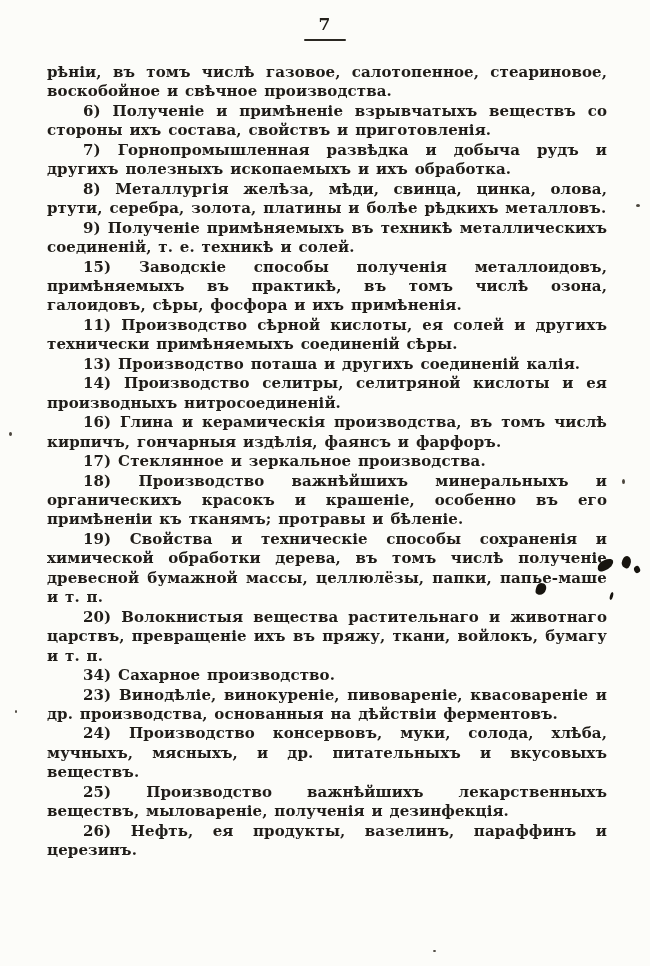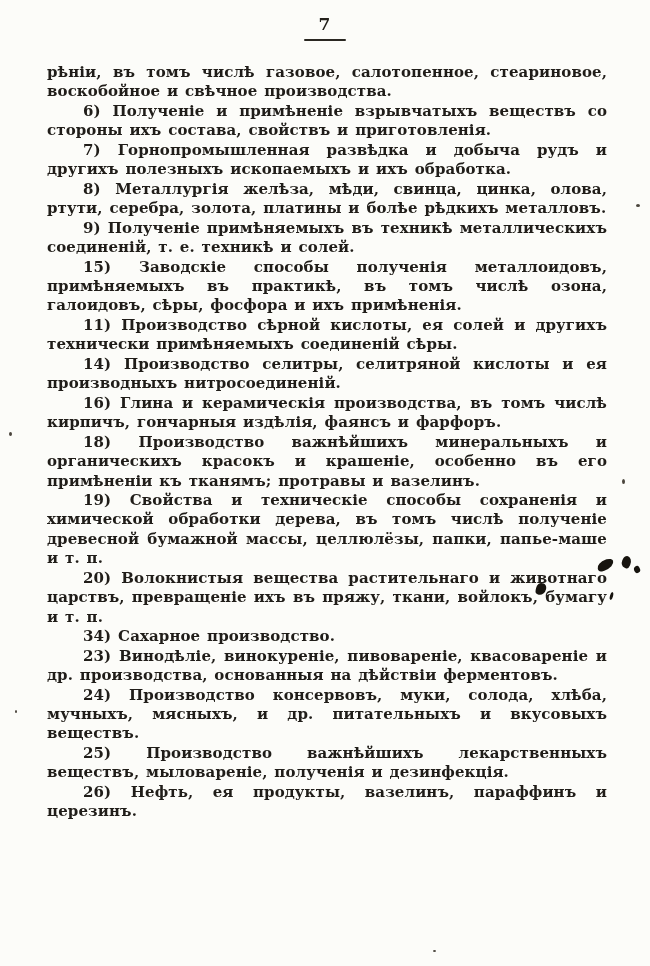--- a/index.html
+++ b/index.html
@@ -73,23 +73,25 @@
 
   <div class="content">
     <p class="continuation">рѣніи, въ томъ числѣ газовое, салотопенное, стеариновое, воскобойное и свѣчное производства.</p>
     <div id="items-list">
         <p class="item"><span>6)</span> <span>Полученіе и примѣненіе взрывчатыхъ веществъ со стороны ихъ состава, свойствъ и приготовленія.</span></p>
         <p class="item"><span>7)</span> <span>Горнопромышленная развѣдка и добыча рудъ и другихъ полезныхъ ископаемыхъ и ихъ обработка.</span></p>
         <p class="item"><span>8)</span> <span>Металлургія желѣза, мѣди, свинца, цинка, олова, ртути, серебра, золота, платины и болѣе рѣдкихъ металловъ.</span></p>
         <p class="item"><span>9)</span> <span>Полученіе примѣняемыхъ въ техникѣ металлическихъ соединеній, т. е. техникѣ и солей.</span></p>
         <p class="item"><span>15)</span> <span>Заводскіе способы полученія металлоидовъ, примѣняемыхъ въ практикѣ, въ томъ числѣ озона, галоидовъ, сѣры, фосфора и ихъ примѣненія.</span></p>
         <p class="item"><span>11)</span> <span>Производство сѣрной кислоты, ея солей и другихъ технически примѣняемыхъ соединеній сѣры.</span></p>
+        <p class="item"><span>13)</span> <span>Производство поташа и другихъ соединеній калія.</span></p>
         <p class="item"><span>14)</span> <span>Производство селитры, селитряной кислоты и ея производныхъ нитросоединеній.</span></p>
         <p class="item"><span>16)</span> <span>Глина и керамическія производства, въ томъ числѣ кирпичъ, гончарныя издѣлія, фаянсъ и фарфоръ.</span></p>
-        <p class="item"><span>18)</span> <span>Производство важнѣйшихъ минеральныхъ и органическихъ красокъ и крашеніе, особенно въ его примѣненіи къ тканямъ; протравы и вазелинъ.</span></p>
+        <p class="item"><span>17)</span> <span>Стеклянное и зеркальное производства.</span></p>
+        <p class="item"><span>18)</span> <span>Производство важнѣйшихъ минеральныхъ и органическихъ красокъ и крашеніе, особенно въ его примѣненіи къ тканямъ; протравы и бѣленіе.</span></p>
         <p class="item"><span>19)</span> <span>Свойства и техническіе способы сохраненія и химической обработки дерева, въ томъ числѣ полученіе древесной бумажной массы, целлюлёзы, папки, папье-маше и т. п.</span></p>
         <p class="item"><span>20)</span> <span>Волокнистыя вещества растительнаго и животнаго царствъ, превращеніе ихъ въ пряжу, ткани, войлокъ, бумагу и т. п.</span></p>
         <p class="item"><span>34)</span> <span>Сахарное производство.</span></p>
         <p class="item"><span>23)</span> <span>Винодѣліе, винокуреніе, пивовареніе, квасовареніе и др. производства, основанныя на дѣйствіи ферментовъ.</span></p>
         <p class="item"><span>24)</span> <span>Производство консервовъ, муки, солода, хлѣба, мучныхъ, мясныхъ, и др. питательныхъ и вкусовыхъ веществъ.</span></p>
         <p class="item"><span>25)</span> <span>Производство важнѣйшихъ лекарственныхъ веществъ, мыловареніе, полученія и дезинфекція.</span></p>
         <p class="item"><span>26)</span> <span>Нефть, ея продукты, вазелинъ, параффинъ и церезинъ.</span></p>
       </div>
   </div>
 

